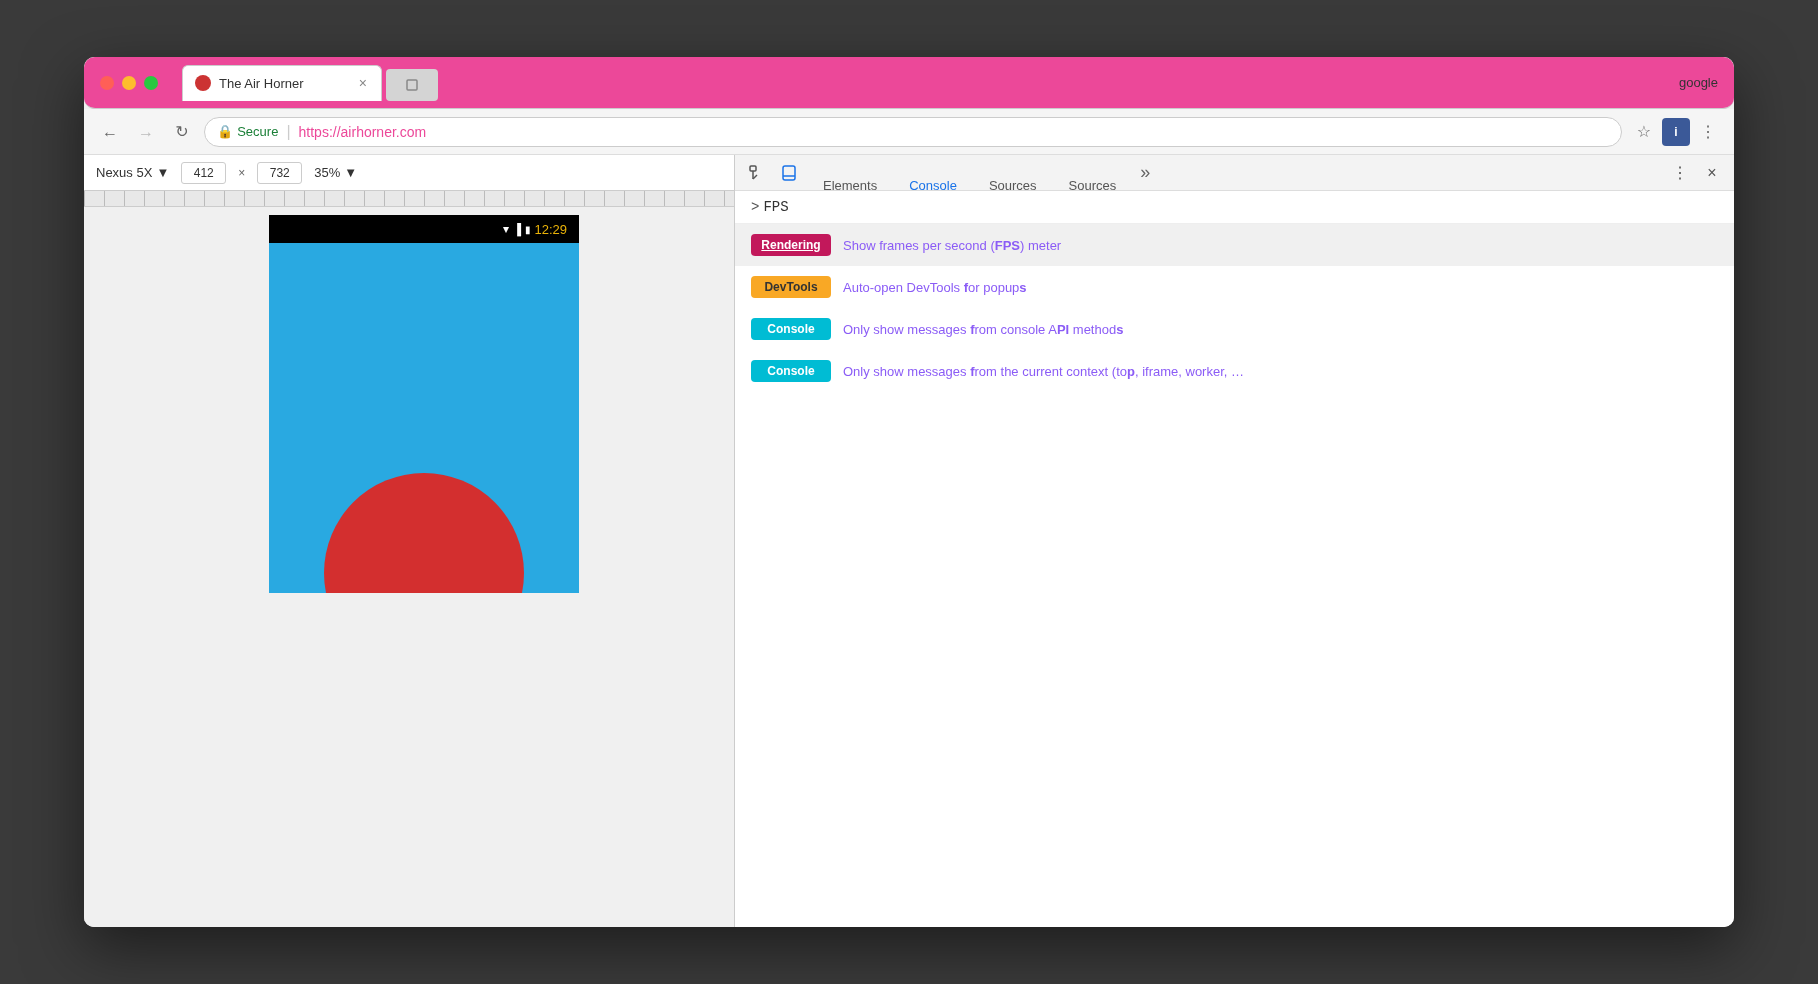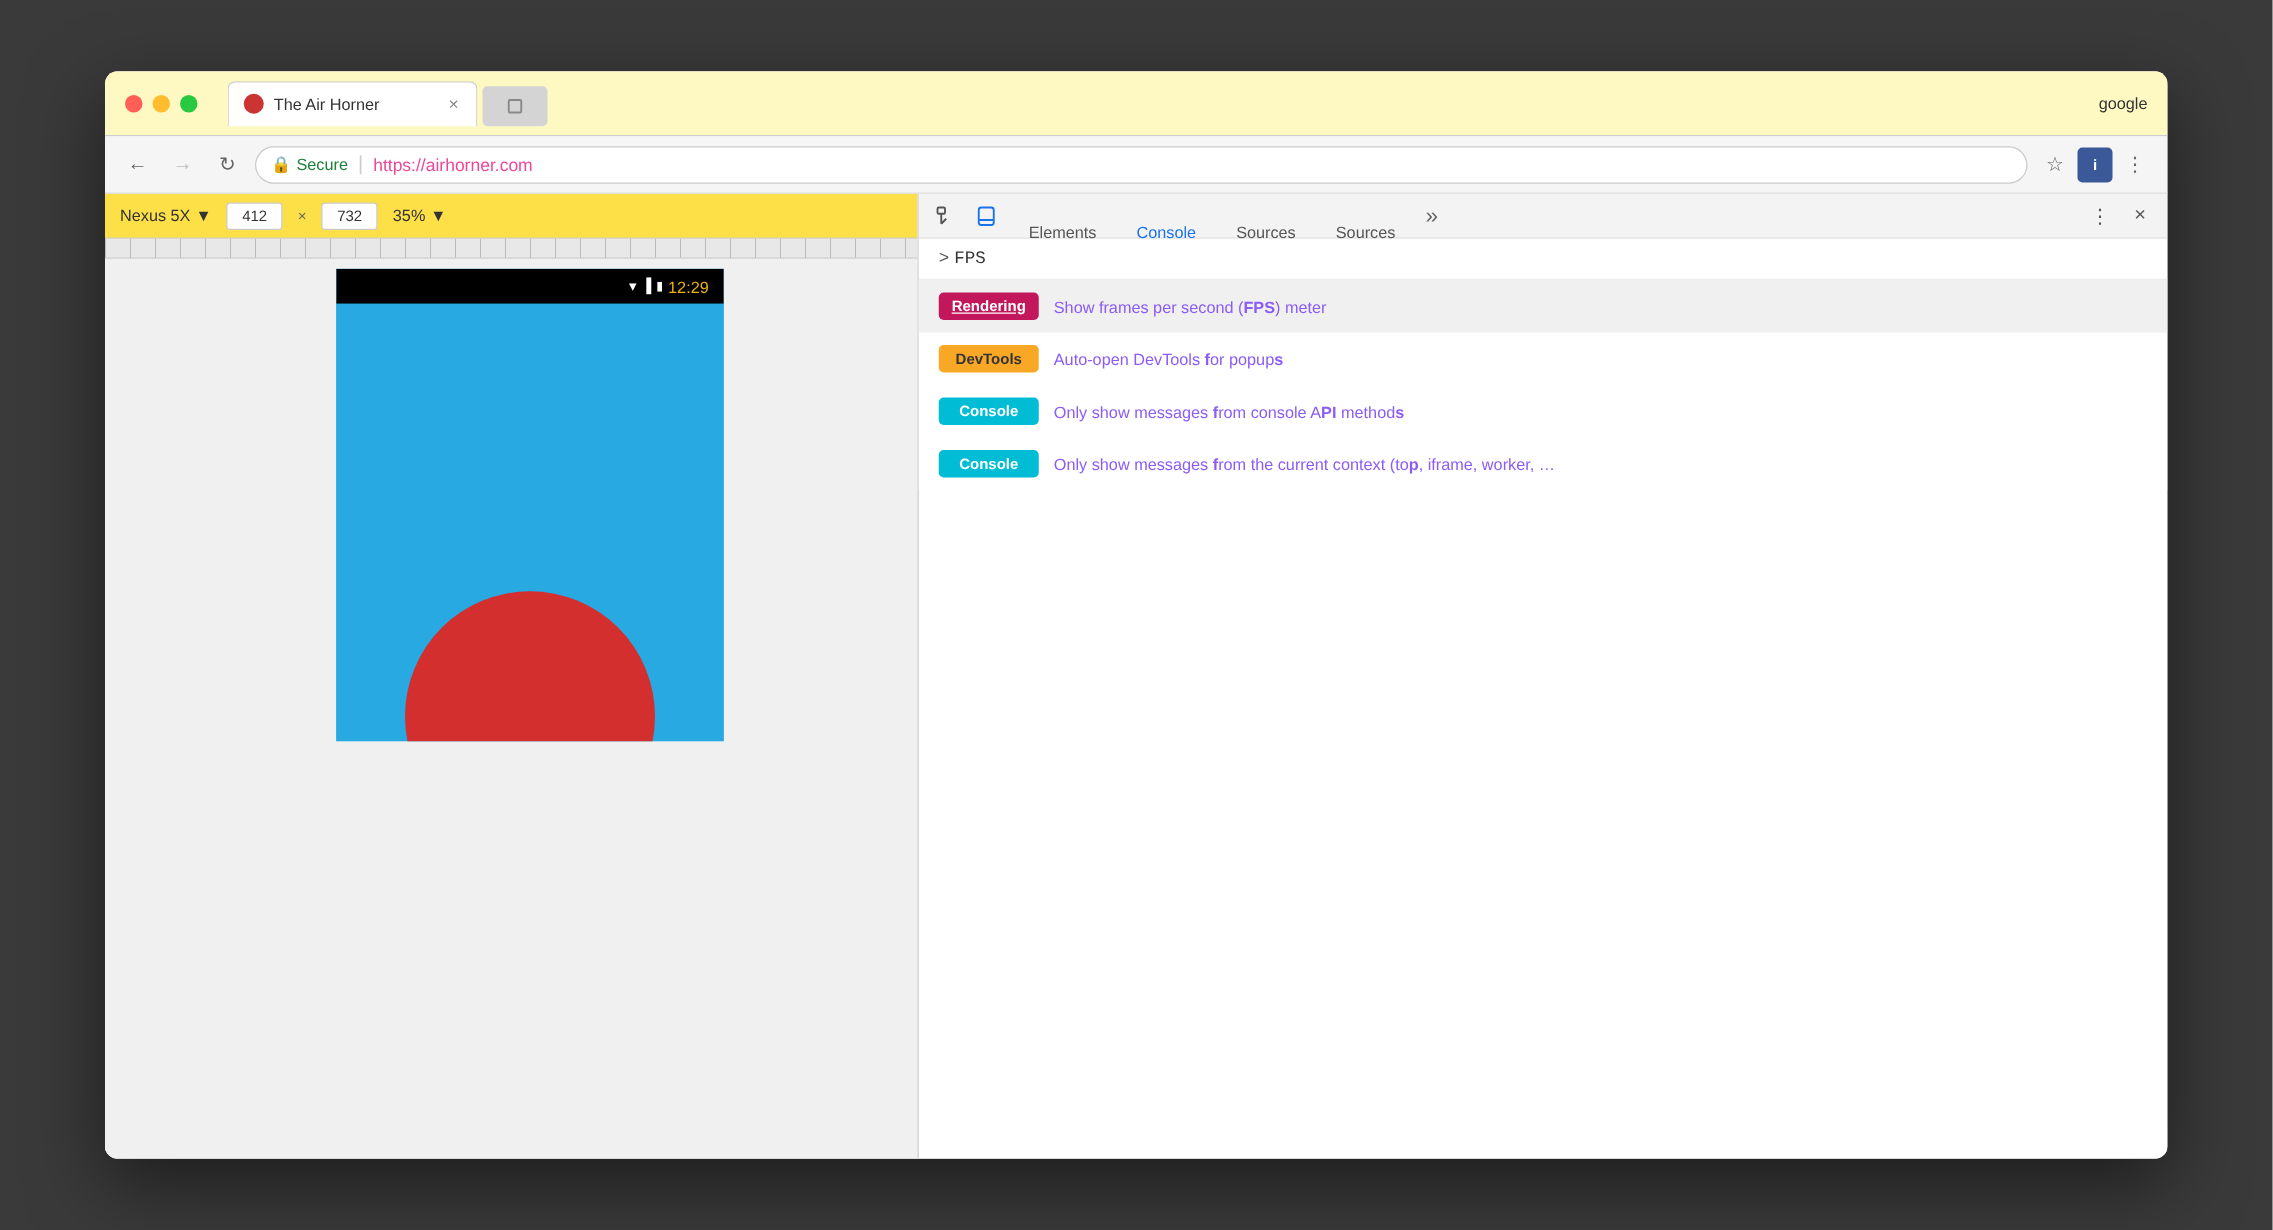--- a/index.html
+++ b/index.html
@@ -19,27 +19,28 @@
       background: #f0f0f0;
       border-radius: 10px;
       box-shadow: 0 20px 60px rgba(0,0,0,0.5);
       overflow: hidden;
       display: flex;
       flex-direction: column;
     }
 
     
     .title-bar {
-      background: #fef9c3;
+      background: #ec4899;
       height: 52px;
       display: flex;
       align-items: center;
       padding: 0 16px;
       border-bottom: 1px solid #ccc;
       gap: 12px;
+      border-radius: 11px;
     }
 
     .window-controls {
       display: flex;
       gap: 8px;
       align-items: center;
     }
 
     .btn-close { width: 14px; height: 14px; border-radius: 50%; background: #ff5f57; border: none; cursor: pointer; }
     .btn-minimize { width: 14px; height: 14px; border-radius: 50%; background: #febc2e; border: none; cursor: pointer; }
@@ -210,21 +211,21 @@
     .viewport {
       width: 650px;
       flex-shrink: 0;
       background: #e0e0e0;
       display: flex;
       flex-direction: column;
     }
 
     
     .device-toolbar {
-      background: #fde047;
+      background: #ffffff;
       border-bottom: 1px solid #ccc;
       height: 36px;
       display: flex;
       align-items: center;
       padding: 0 12px;
       gap: 12px;
     }
 
     .device-selector {
       display: flex;

